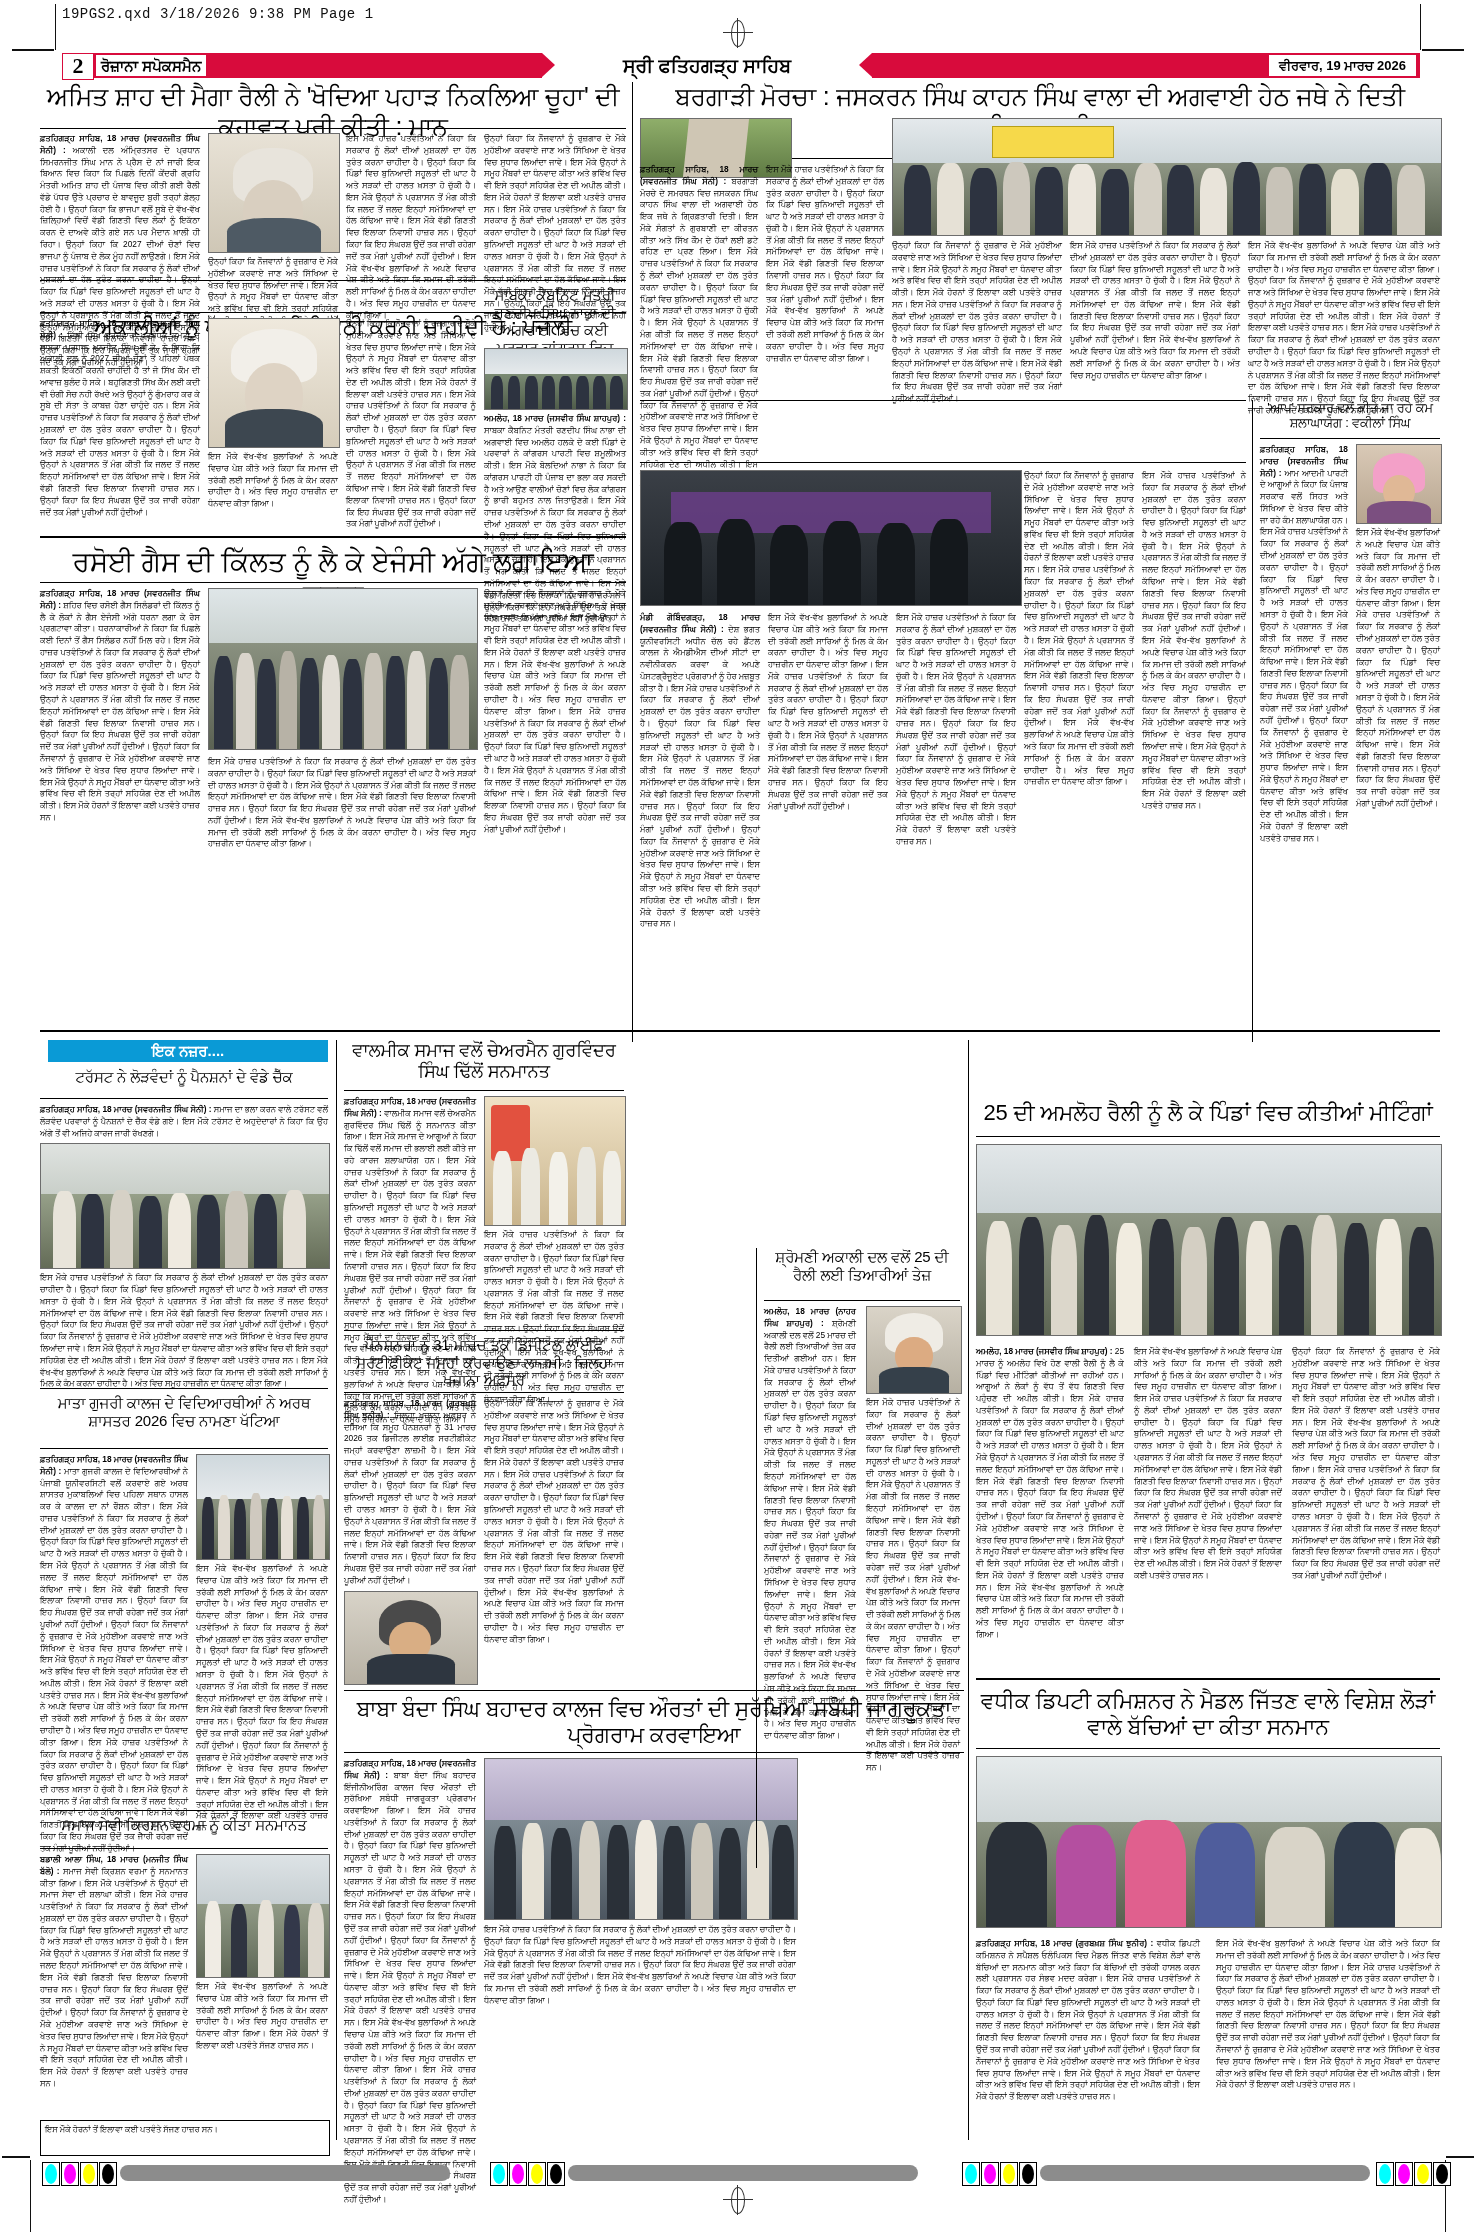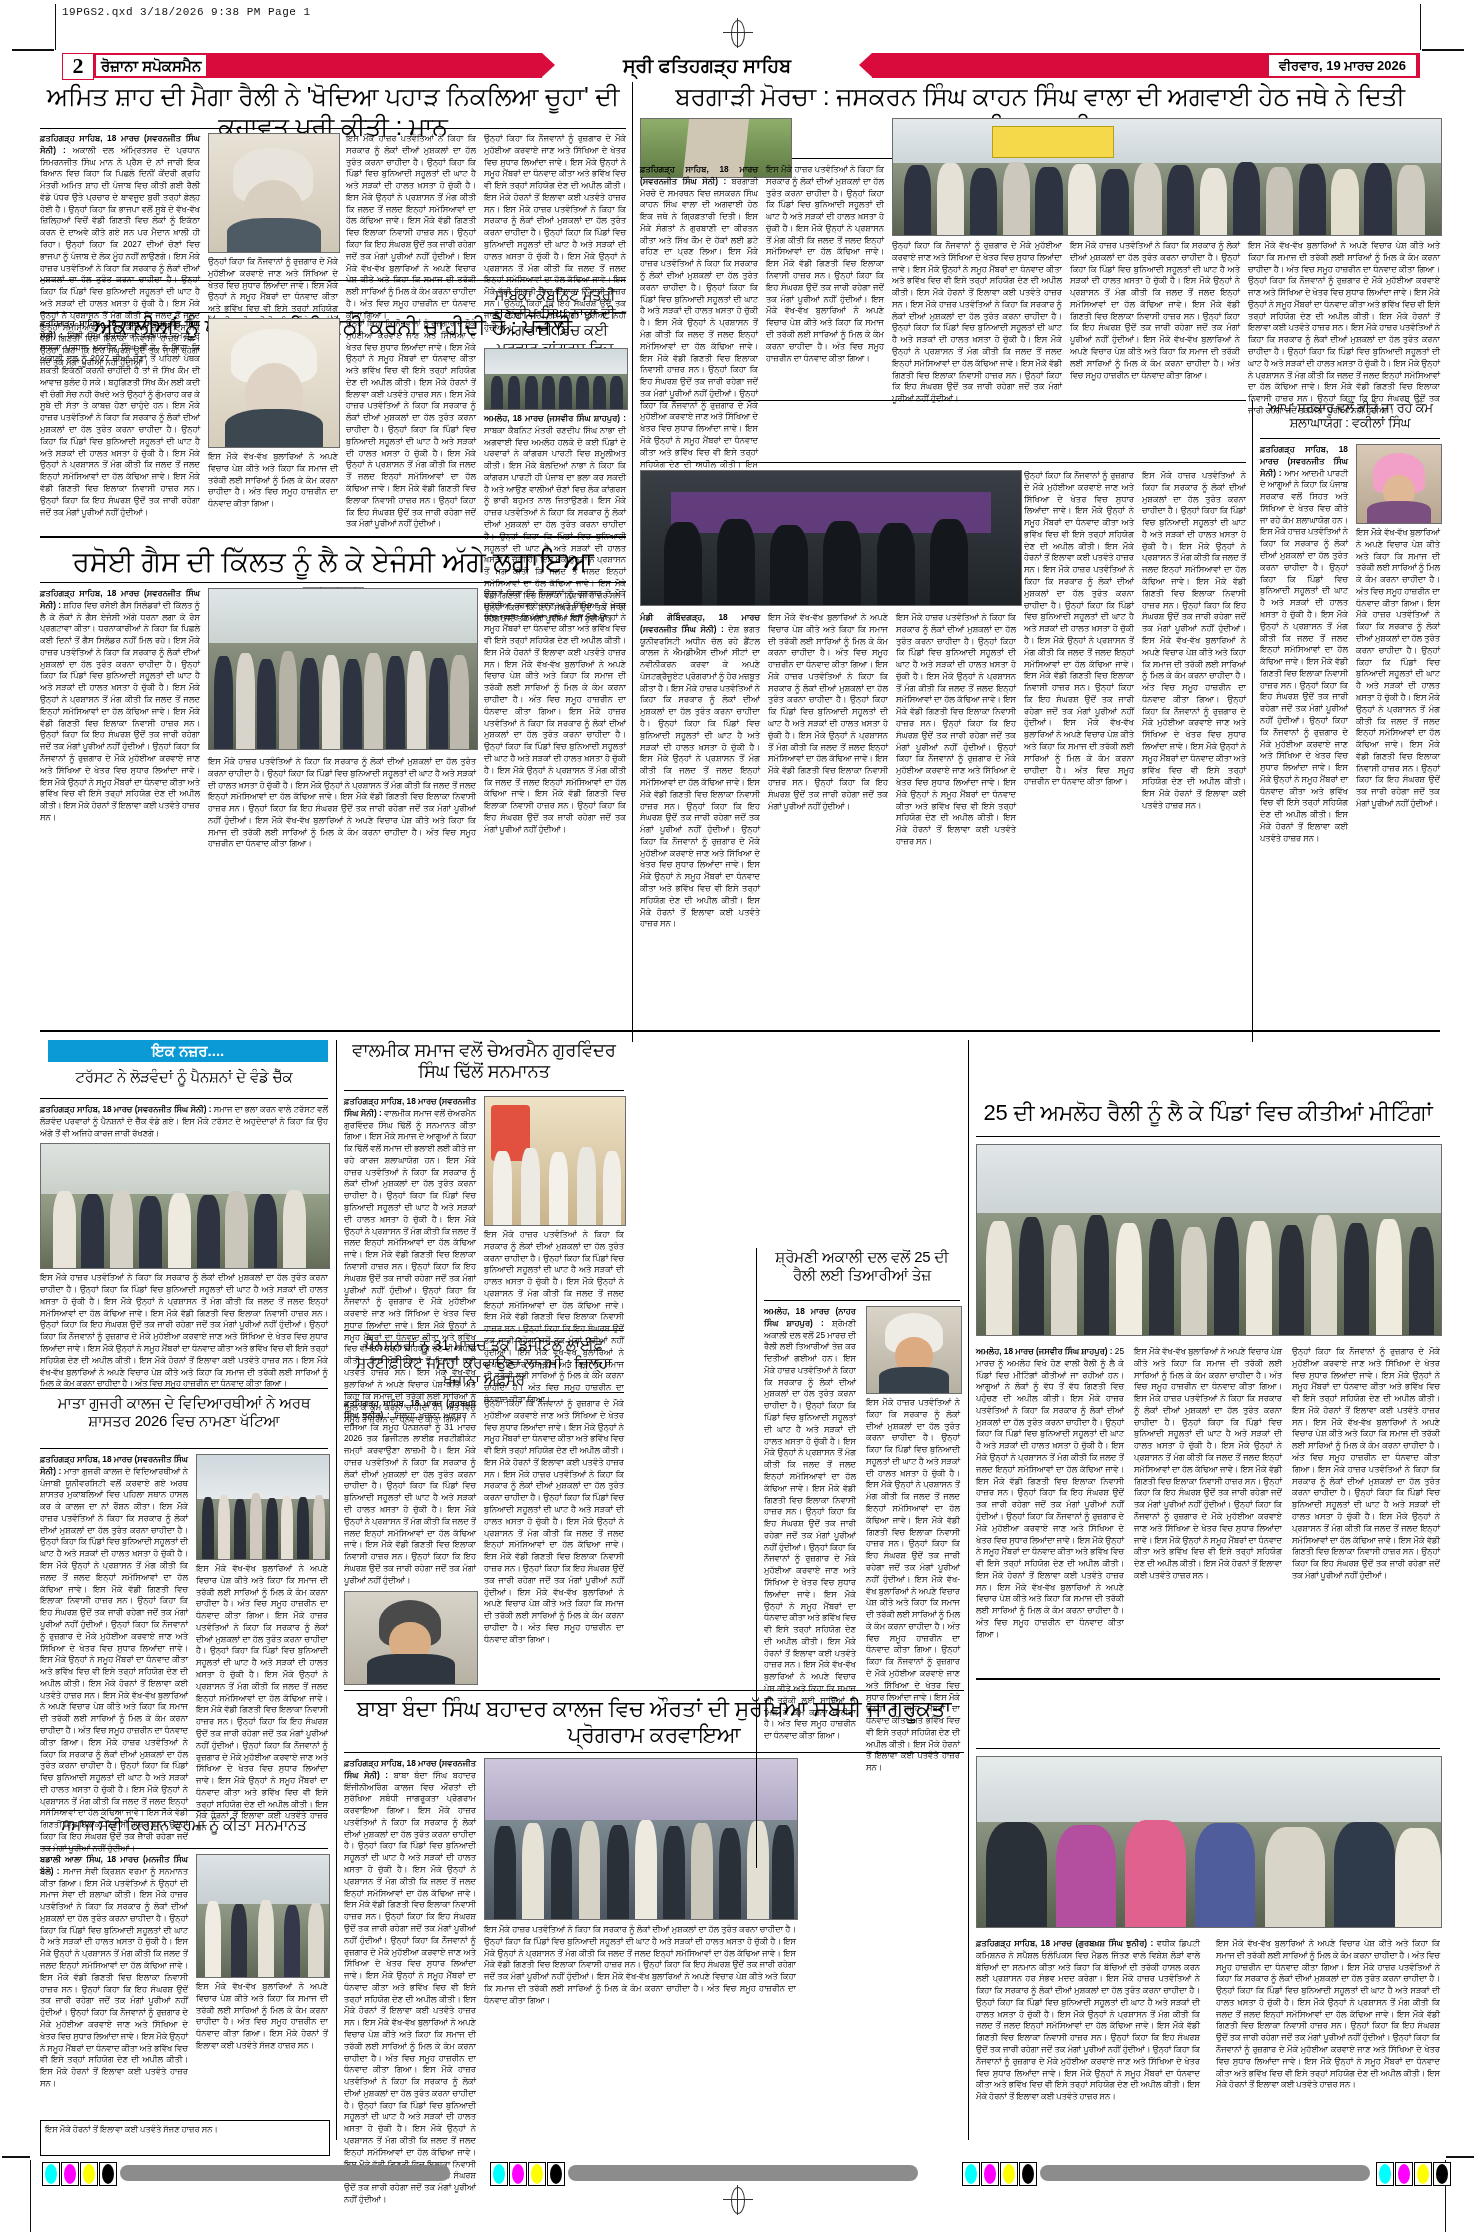--- a/index.html
+++ b/index.html
@@ -1,21 +1,21 @@
 <!DOCTYPE html>
 <html><head>
 <meta charset="utf-8">
 <title>Newspaper Page</title>
 <style>
   html,body{margin:0;padding:0;background:#fff;}
   body{width:1476px;height:2235px;font-family:"Liberation Sans",sans-serif;color:#000;overflow:hidden;}
   .page{position:relative;width:1476px;height:2235px;background:#fff;}
 
   
-  .filestamp{position:absolute;left:62px;top:6px;font-family:"Liberation Mono",monospace;font-size:11px;letter-spacing:.5px;color:#111;white-space:nowrap;}
+  .filestamp{position:absolute;left:62px;top:6px;font-family:"Liberation Mono",monospace;font-size:14px;letter-spacing:.5px;color:#111;white-space:nowrap;}
   .cropline{position:absolute;background:#111;}
   .v-left{left:55px;top:4px;width:1px;height:46px;}
   .v-right{left:1420px;top:4px;width:1px;height:46px;}
   .v-left-b{left:30px;top:2160px;width:1px;height:72px;}
   .v-right-b{left:1445px;top:2160px;width:1px;height:72px;}
   .h-left{left:12px;top:49px;width:42px;height:2px;}
   .h-right{left:1422px;top:49px;width:42px;height:2px;}
   .h-left-b{left:2px;top:2156px;width:28px;height:2px;}
   .h-right-b{left:1446px;top:2156px;width:28px;height:2px;}
   .regmark{position:absolute;width:30px;height:30px;}
@@ -633,20 +633,23 @@
   </div>
   <div class="col" style="left:1292px;top:1346px;width:148px;">
     <div class="body">
       <span>ਉਨ੍ਹਾਂ ਕਿਹਾ ਕਿ ਨੌਜਵਾਨਾਂ ਨੂੰ ਰੁਜ਼ਗਾਰ ਦੇ ਮੌਕੇ ਮੁਹੱਈਆ ਕਰਵਾਏ ਜਾਣ ਅਤੇ ਸਿੱਖਿਆ ਦੇ ਖੇਤਰ ਵਿਚ ਸੁਧਾਰ ਲਿਆਂਦਾ ਜਾਵੇ। ਇਸ ਮੌਕੇ ਉਨ੍ਹਾਂ ਨੇ ਸਮੂਹ ਮੈਂਬਰਾਂ ਦਾ ਧੰਨਵਾਦ ਕੀਤਾ ਅਤੇ ਭਵਿੱਖ ਵਿਚ ਵੀ ਇਸੇ ਤਰ੍ਹਾਂ ਸਹਿਯੋਗ ਦੇਣ ਦੀ ਅਪੀਲ ਕੀਤੀ। ਇਸ ਮੌਕੇ ਹੋਰਨਾਂ ਤੋਂ ਇਲਾਵਾ ਕਈ ਪਤਵੰਤੇ ਹਾਜ਼ਰ ਸਨ।</span>
       <span>ਇਸ ਮੌਕੇ ਵੱਖ-ਵੱਖ ਬੁਲਾਰਿਆਂ ਨੇ ਅਪਣੇ ਵਿਚਾਰ ਪੇਸ਼ ਕੀਤੇ ਅਤੇ ਕਿਹਾ ਕਿ ਸਮਾਜ ਦੀ ਤਰੱਕੀ ਲਈ ਸਾਰਿਆਂ ਨੂੰ ਮਿਲ ਕੇ ਕੰਮ ਕਰਨਾ ਚਾਹੀਦਾ ਹੈ। ਅੰਤ ਵਿਚ ਸਮੂਹ ਹਾਜ਼ਰੀਨ ਦਾ ਧੰਨਵਾਦ ਕੀਤਾ ਗਿਆ।</span>
       <span>ਇਸ ਮੌਕੇ ਹਾਜ਼ਰ ਪਤਵੰਤਿਆਂ ਨੇ ਕਿਹਾ ਕਿ ਸਰਕਾਰ ਨੂੰ ਲੋਕਾਂ ਦੀਆਂ ਮੁਸ਼ਕਲਾਂ ਦਾ ਹੱਲ ਤੁਰੰਤ ਕਰਨਾ ਚਾਹੀਦਾ ਹੈ। ਉਨ੍ਹਾਂ ਕਿਹਾ ਕਿ ਪਿੰਡਾਂ ਵਿਚ ਬੁਨਿਆਦੀ ਸਹੂਲਤਾਂ ਦੀ ਘਾਟ ਹੈ ਅਤੇ ਸੜਕਾਂ ਦੀ ਹਾਲਤ ਖ਼ਸਤਾ ਹੋ ਚੁੱਕੀ ਹੈ। ਇਸ ਮੌਕੇ ਉਨ੍ਹਾਂ ਨੇ ਪ੍ਰਸ਼ਾਸਨ ਤੋਂ ਮੰਗ ਕੀਤੀ ਕਿ ਜਲਦ ਤੋਂ ਜਲਦ ਇਨ੍ਹਾਂ ਸਮੱਸਿਆਵਾਂ ਦਾ ਹੱਲ ਕੱਢਿਆ ਜਾਵੇ। ਇਸ ਮੌਕੇ ਵੱਡੀ ਗਿਣਤੀ ਵਿਚ ਇਲਾਕਾ ਨਿਵਾਸੀ ਹਾਜ਼ਰ ਸਨ। ਉਨ੍ਹਾਂ ਕਿਹਾ ਕਿ ਇਹ ਸੰਘਰਸ਼ ਉਦੋਂ ਤਕ ਜਾਰੀ ਰਹੇਗਾ ਜਦੋਂ ਤਕ ਮੰਗਾਂ ਪੂਰੀਆਂ ਨਹੀਂ ਹੁੰਦੀਆਂ।</span>
     </div>
   </div>
 
   <div class="hsep" style="left:976px;top:1678px;width:464px;height:2px;"></div>
+  <div class="col" style="left:976px;top:1688px;width:464px;">
+    <div class="hl hl2">ਵਧੀਕ ਡਿਪਟੀ ਕਮਿਸ਼ਨਰ ਨੇ ਮੈਡਲ ਜਿੱਤਣ ਵਾਲੇ ਵਿਸ਼ੇਸ਼ ਲੋੜਾਂ ਵਾਲੇ ਬੱਚਿਆਂ ਦਾ ਕੀਤਾ ਸਨਮਾਨ</div>
+  </div>
   <div class="hsep" style="left:976px;top:1748px;width:464px;"></div>
   <div class="col" style="left:976px;top:1756px;width:464px;">
     <div class="photo" style="width:464px;height:170px;">
       <div class="sky" style="height:38%;background:linear-gradient(#e6ebec,#d0d7d8);"></div>
       <div class="ground" style="height:62%;background:linear-gradient(#8b9381,#58604f);"></div>
       <div style="position:absolute;left:2%;bottom:0;width:13%;height:62%;background:#2a3038;border-radius:34% 34% 0 0;"></div>
       <div style="position:absolute;left:17%;bottom:0;width:13%;height:60%;background:#b44fa0;border-radius:34% 34% 0 0;"></div>
       <div style="position:absolute;left:32%;bottom:0;width:13%;height:63%;background:#e0608e;border-radius:34% 34% 0 0;"></div>
       <div style="position:absolute;left:47%;bottom:0;width:13%;height:61%;background:#4f5d9c;border-radius:34% 34% 0 0;"></div>
       <div style="position:absolute;left:62%;bottom:0;width:13%;height:59%;background:#d9d4c8;border-radius:34% 34% 0 0;"></div>

